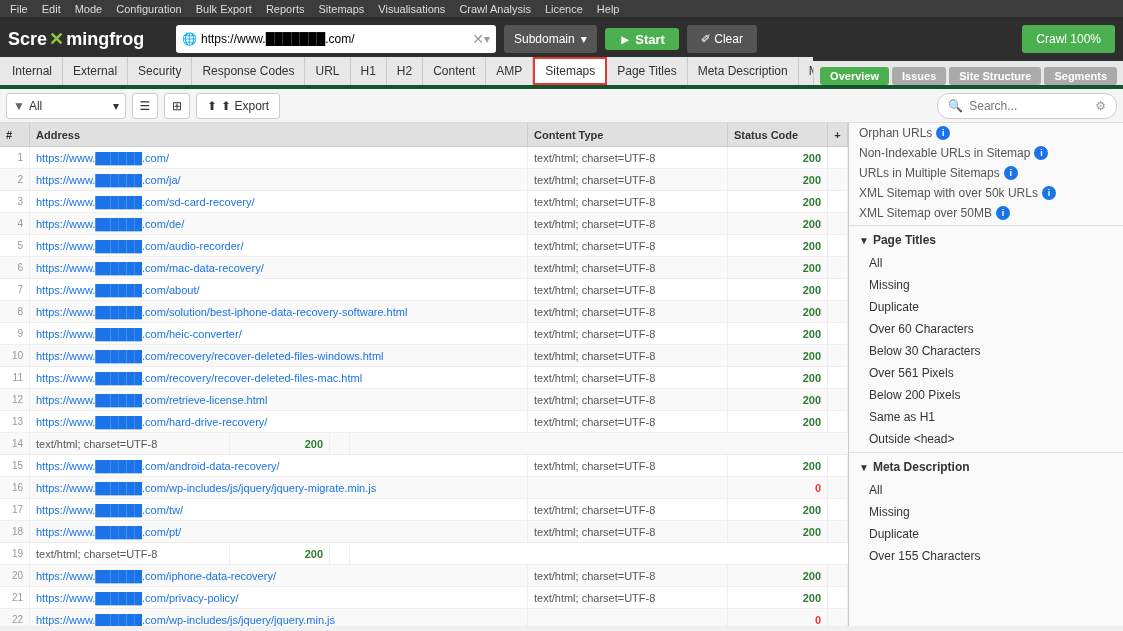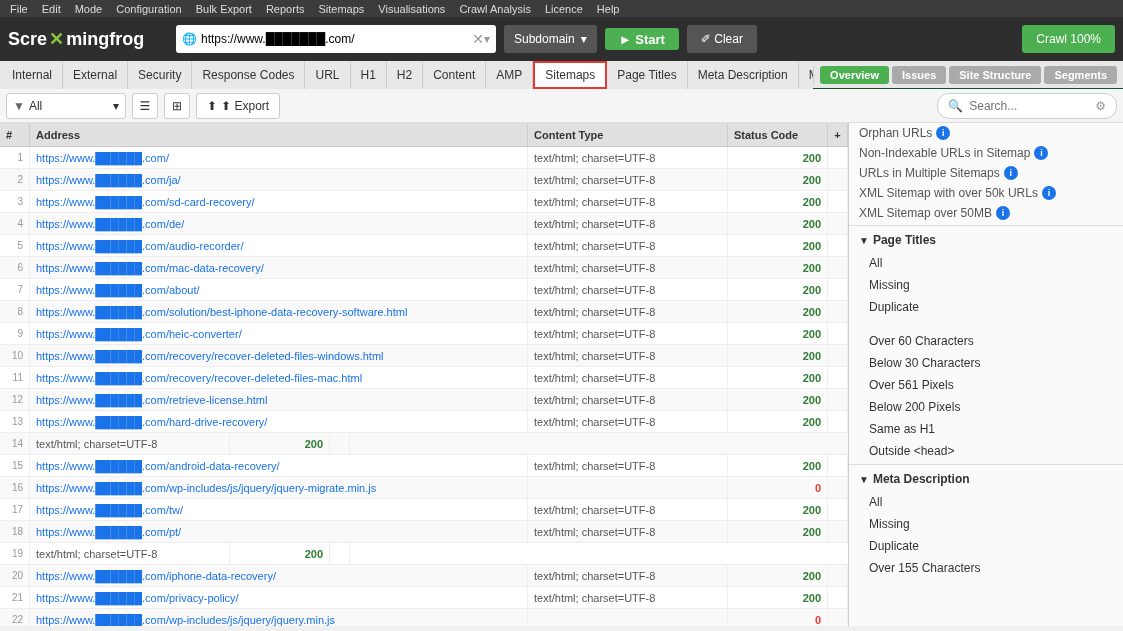--- a/index.html
+++ b/index.html
@@ -113,21 +113,21 @@
     <span>► Start</span>
   </button>
   <button class="clear-btn">
     <span>✐ Clear</span>
   </button>
   <div class="crawl-progress">
     <span>Crawl 100%</span>
   </div>
 </div>
 
-<div style="display:flex; align-items:center; background:#e8e8e8; border-bottom:1px solid #14532d; height:28px;">
+<div style="display:flex; align-items:flex-end; background:#e8e8e8; border-bottom:4px solid #14532d; height:28px;">
   <div class="tab-bar" style="flex:1; border-bottom:none; overflow:hidden;">
     <div class="tab">Internal</div>
     <div class="tab">External</div>
     <div class="tab">Security</div>
     <div class="tab">Response Codes</div>
     <div class="tab">URL</div>
     <div class="tab">H1</div>
     <div class="tab">H2</div>
     <div class="tab">Content</div>
     <div class="tab">AMP</div>
@@ -359,21 +359,21 @@
     <div style="height:1px; background:#ddd; margin:2px 0;"></div>
 
     <div class="panel-section-header">
       <span class="arrow">▼</span>
       <span>Page Titles</span>
     </div>
     <div id="page-titles-items">
         <div class="panel-item">All</div>
         <div class="panel-item">Missing</div>
         <div class="panel-item">Duplicate</div>
-        <div class="panel-item" style="font-weight: normal; margin-top: 12px;">Over 60 Characters</div>
+        <div class="panel-item" style="font-weight: normal;">Over 60 Characters</div>
         <div class="panel-item" style="font-weight: normal;">Below 30 Characters</div>
         <div class="panel-item">Over 561 Pixels</div>
         <div class="panel-item">Below 200 Pixels</div>
         <div class="panel-item">Same as H1</div>
         <div class="panel-item">Outside &lt;head&gt;</div>
       </div>
 
     <div style="height:1px; background:#ddd; margin:2px 0;"></div>
 
     <div class="panel-section-header">

